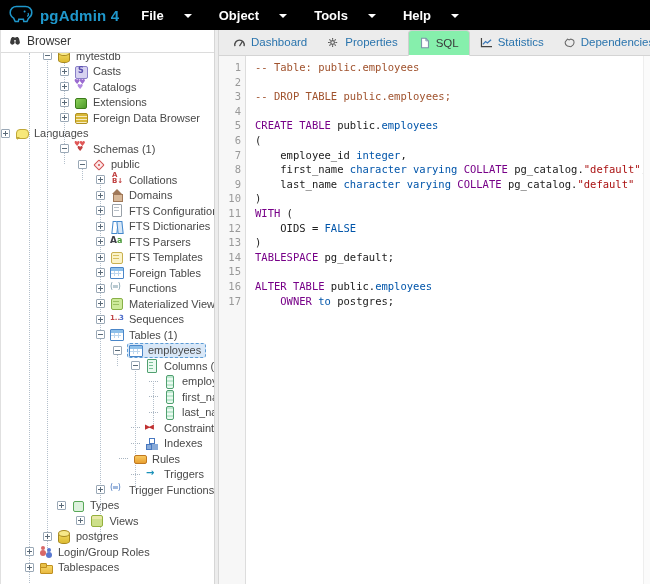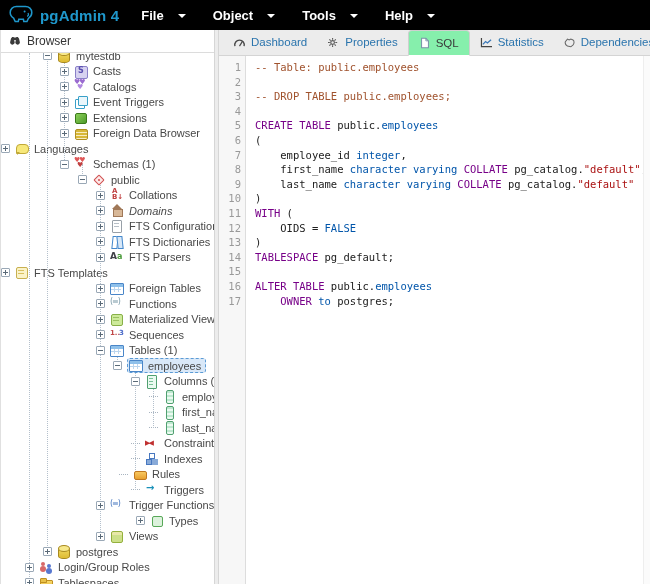--- a/index.html
+++ b/index.html
@@ -4,21 +4,21 @@
 <style>
   html,body{margin:0;padding:0;width:650px;height:584px;overflow:hidden;background:#fff;
     font-family:"Liberation Sans","DejaVu Sans",sans-serif;-webkit-font-smoothing:antialiased;}
   *{box-sizing:border-box;}
 
   
   .appbar{height:30px;background:var(--hdrbg,#000);display:flex;align-items:center;padding:0 8px;}
   .logo{display:flex;align-items:center;gap:6px;}
   .logo-text{color:var(--logoblue,#1f97cb);font-size:15px;font-weight:bold;letter-spacing:.2px;}
   .menus{display:flex;margin-left:22px;gap:27px;}
-  .menu-item{display:flex;align-items:center;gap:14px;color:#fff;font-size:13px;font-weight:600;cursor:pointer;}
+  .menu-item{display:flex;align-items:center;gap:20px;color:#fff;font-size:13px;font-weight:600;cursor:pointer;}
   .caret{width:0;height:0;border-left:4px solid transparent;border-right:4px solid transparent;border-top:4px solid #fff;margin-top:1px;}
 
   
   .body{display:flex;height:554px;}
   .sidebar{width:214px;flex:none;background:#fff;display:flex;flex-direction:column;border-left:1px solid #e0e0e0;}
   .splitter{width:5px;flex:none;background:#ececec;border-left:1px solid #d6d6d6;border-right:1px solid #d6d6d6;cursor:col-resize;}
   .mainpanel{flex:1;display:flex;flex-direction:column;min-width:0;}
 
   
   .side-head{height:23px;flex:none;display:flex;align-items:center;gap:6px;padding:0 8px;
@@ -176,25 +176,20 @@
           <span class="ic ic-casts"></span>
           <span class="tlabel">Casts</span>
         </div>
         <div class="trow" style="padding-left: 59px;">
           <span class="exp plus"></span>
           <span class="ic ic-catalogs"></span>
           <span class="tlabel">Catalogs</span>
         </div>
         <div class="trow" style="padding-left: 59px;">
           <span class="exp plus"></span>
-          <span class="ic ic-event-triggers"></span>
-          <span class="tlabel">Event Triggers</span>
-        </div>
-        <div class="trow" style="padding-left: 59px;">
-          <span class="exp plus"></span>
           <span class="ic ic-extensions"></span>
           <span class="tlabel">Extensions</span>
         </div>
         <div class="trow" style="padding-left: 59px;">
           <span class="exp plus"></span>
           <span class="ic ic-fdw"></span>
           <span class="tlabel">Foreign Data Browser</span>
         </div>
         <div class="trow" style="">
           <span class="exp plus"></span>
@@ -209,41 +204,41 @@
         <div class="trow" style="padding-left: 77px;">
           <span class="exp"></span>
           <span class="ic ic-schema"></span>
           <span class="tlabel">public</span>
         </div>
         <div class="trow" style="padding-left: 95px;">
           <span class="exp plus"></span>
           <span class="ic ic-collations"></span>
           <span class="tlabel">Collations</span>
         </div>
-        <div class="trow" style="padding-left: 95px; font-style: italic;">
+        <div class="trow" style="padding-left: 95px;">
           <span class="exp plus"></span>
           <span class="ic ic-domains"></span>
           <span class="tlabel">Domains</span>
         </div>
         <div class="trow" style="padding-left: 95px;">
           <span class="exp plus"></span>
           <span class="ic ic-fts-config"></span>
           <span class="tlabel">FTS Configurations</span>
         </div>
         <div class="trow" style="padding-left: 95px;">
           <span class="exp plus"></span>
           <span class="ic ic-fts-dict"></span>
           <span class="tlabel">FTS Dictionaries</span>
         </div>
         <div class="trow" style="padding-left: 95px;">
           <span class="exp plus"></span>
           <span class="ic ic-fts-parsers"></span>
           <span class="tlabel">FTS Parsers</span>
         </div>
-        <div class="trow" style="">
+        <div class="trow" style="padding-left: 95px;">
           <span class="exp plus"></span>
           <span class="ic ic-fts-templates"></span>
           <span class="tlabel">FTS Templates</span>
         </div>
         <div class="trow" style="padding-left: 95px;">
           <span class="exp plus"></span>
           <span class="ic ic-foreign-tables"></span>
           <span class="tlabel">Foreign Tables</span>
         </div>
         <div class="trow" style="padding-left: 95px;">
@@ -311,26 +306,26 @@
         <div class="trow" style="padding-left: 130px;">
           <span class="leafdash"></span>
           <span class="ic ic-triggers"></span>
           <span class="tlabel">Triggers</span>
         </div>
         <div class="trow" style="padding-left: 95px;">
           <span class="exp plus"></span>
           <span class="ic ic-trigger-functions"></span>
           <span class="tlabel">Trigger Functions</span>
         </div>
-        <div class="trow" style="padding-left: 95px; margin-left: 40px;">
+        <div class="trow" style="padding-left: 56px;">
           <span class="exp plus"></span>
           <span class="ic ic-types"></span>
           <span class="tlabel">Types</span>
         </div>
-        <div class="trow" style="padding-left: 95px;">
+        <div class="trow" style=" justify-content: center;">
           <span class="exp plus"></span>
           <span class="ic ic-views"></span>
           <span class="tlabel">Views</span>
         </div>
         <div class="trow" style="padding-left: 42px;">
           <span class="exp plus"></span>
           <span class="ic ic-database"></span>
           <span class="tlabel">postgres</span>
         </div>
         <div class="trow" style="padding-left: 24px;">

